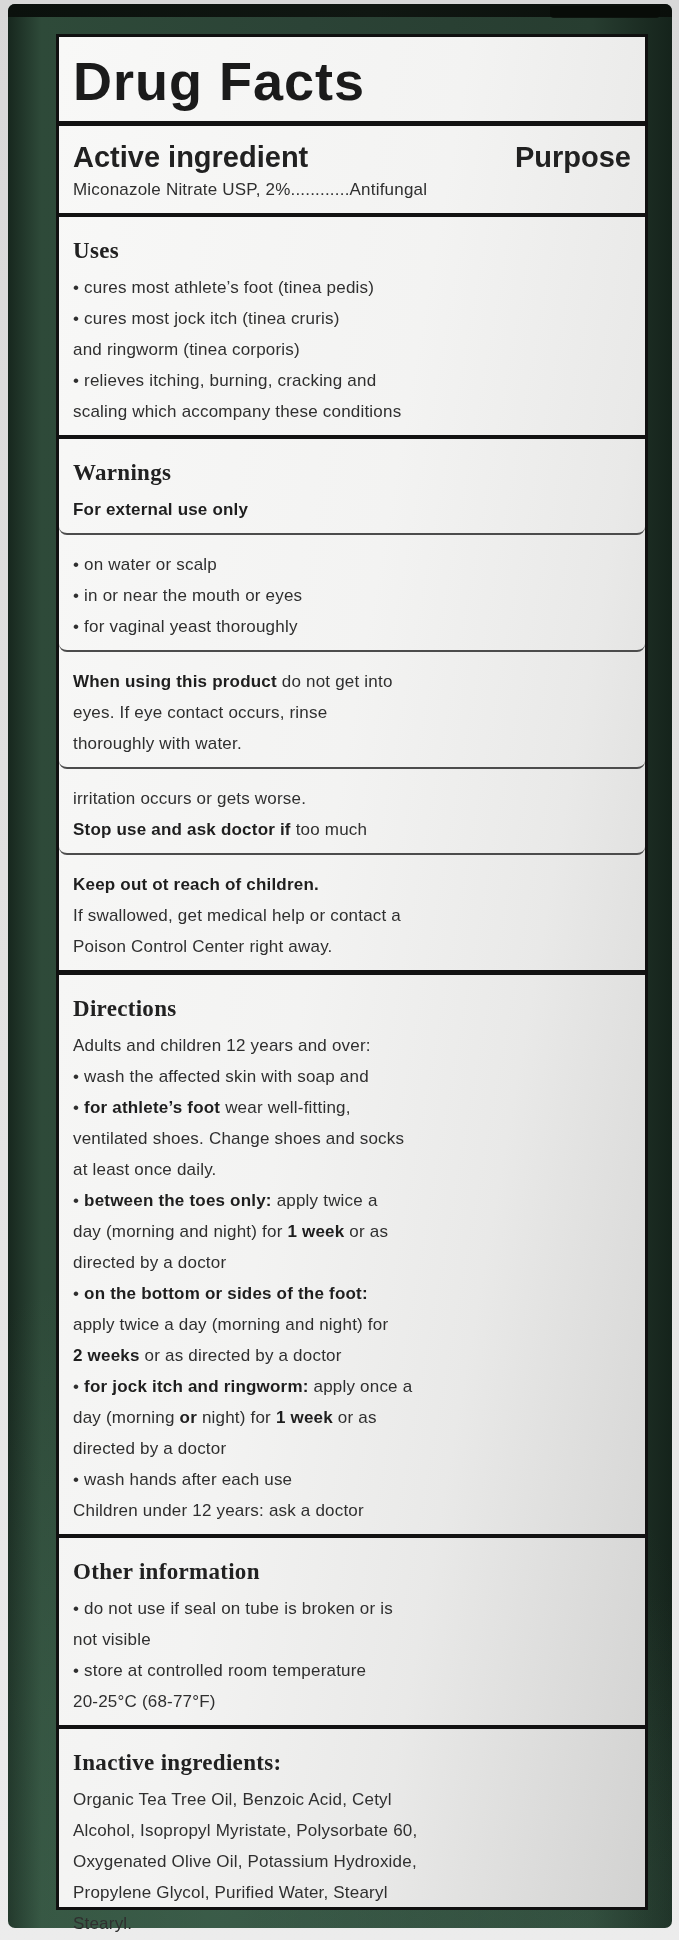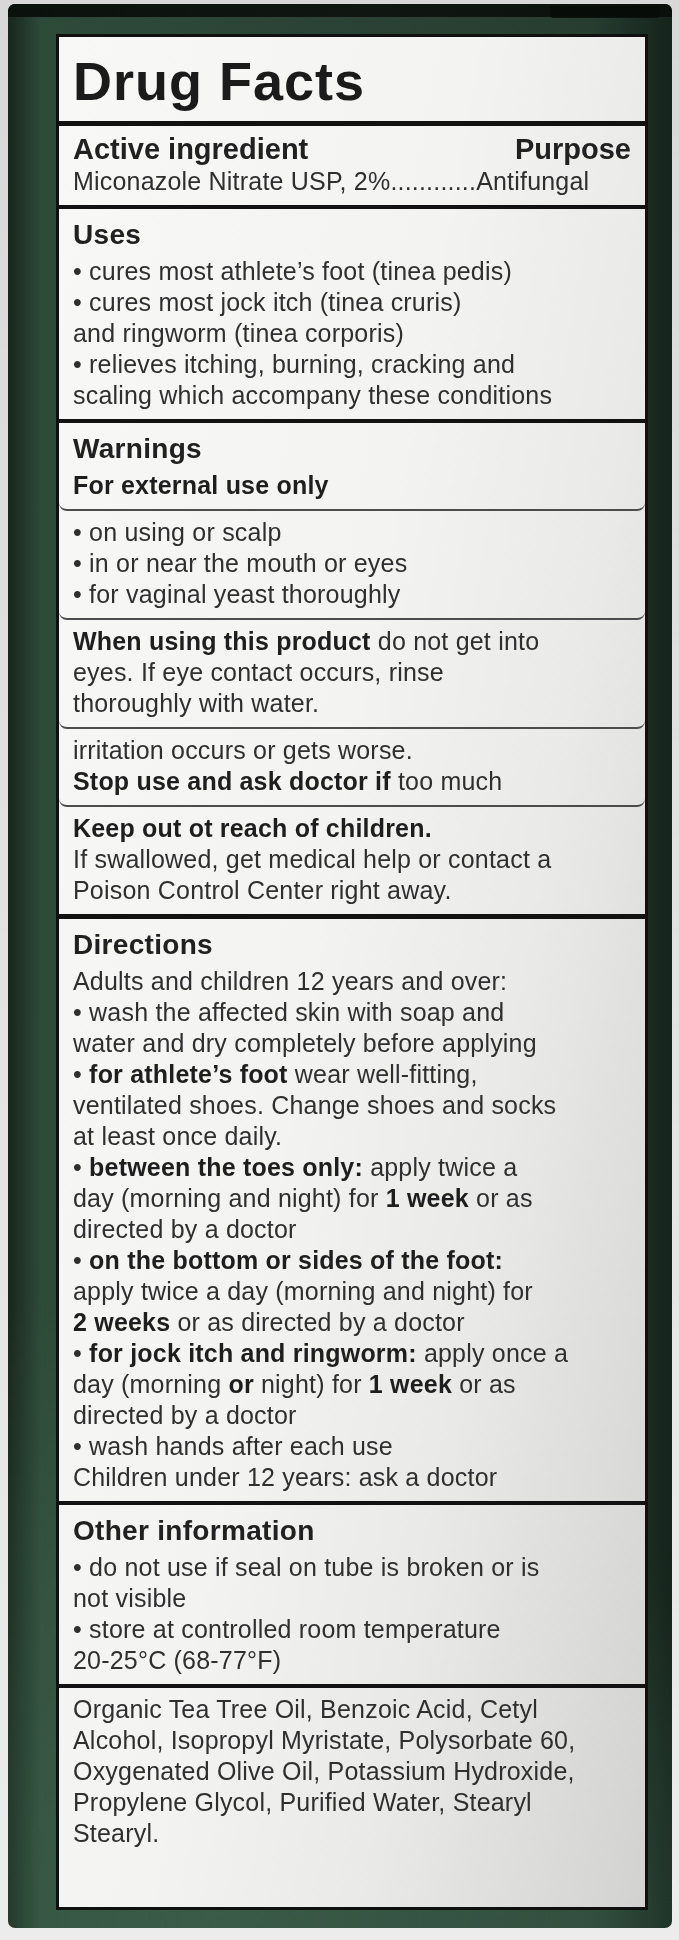--- a/index.html
+++ b/index.html
@@ -22,32 +22,32 @@
     border-radius:7px 7px 0 0;
   }
   .box::after{
     content:"";position:absolute;right:12px;top:2px;width:110px;height:12px;
     background:#070b08;border-radius:0 0 4px 4px;opacity:.8;
   }
   .label{
     position:absolute;left:48px;top:30px;width:592px;height:1876px;
     box-sizing:border-box;border:3px solid #101010;
     background:linear-gradient(100deg,#f8f8f7 0%,#f3f3f2 45%,#e9e9e8 70%,#d2d2d1 100%);
-    display:flex;flex-direction:column;
+    display:flex;flex-direction:column;gap:8px;
   }
   .sec{padding:6px 14px 8px;}
   .sec:last-child{flex:1;}
   .sec-title{padding:13px 14px 9px;}
   .dv-thick{border-bottom:5px solid #121212;}
   .dv-medium{border-bottom:4px solid #121212;}
   .dv-thin{border-bottom:2px solid #4c4c4c;border-radius:8px;}
   h1.ttl{font-size:54px;font-weight:700;margin:0;color:#1b1b1b;letter-spacing:1px;line-height:1.15;}
-  h2.hd{font-size:28px;font-weight:700;margin:2px 0 3px;color:#212121;letter-spacing:.3px;line-height:36px;}
+  h2.hd{font-size:23px;font-weight:700;margin:2px 0 3px;color:#212121;letter-spacing:.3px;line-height:36px;font-family:Liberation Serif, serif;}
   .cols{display:flex;justify-content:space-between;font-size:29px;font-weight:700;color:#212121;line-height:34px;}
-  .ln{font-size:25px;line-height:31px;margin:0;color:#2f2f2f;letter-spacing:.2px;}
+  .ln{font-size:17px;line-height:31px;margin:0;color:#2f2f2f;letter-spacing:.2px;}
   .ln b{color:#1e1e1e;}
 </style>
 </head>
 <body>
 
 <div class="box">
   <div class="label">
       <section class="sec dv-thick sec-title">
         <h1 class="ttl">Drug Facts</h1>
       </section>
@@ -64,21 +64,21 @@
         <p class="ln"><span>• cures most jock itch (tinea cruris)</span></p>
         <p class="ln"><span>and ringworm (tinea corporis)</span></p>
         <p class="ln"><span>• relieves itching, burning, cracking and</span></p>
         <p class="ln"><span>scaling which accompany these conditions</span></p>
       </section>
       <section class="sec dv-thin">
         <h2 class="hd">Warnings</h2>
         <p class="ln"><b>For external use only</b></p>
       </section>
       <section class="sec dv-thin">
-        <p class="ln"><span>• on using or scalp</span></p>
+        <p class="ln"><span>• on water or scalp</span></p>
         <p class="ln"><span>• in or near the mouth or eyes</span></p>
         <p class="ln"><span>• for vaginal yeast thoroughly</span></p>
       </section>
       <section class="sec dv-thin">
         <p class="ln"><b>When using this product</b><span> do not get into</span></p>
         <p class="ln"><span>eyes. If eye contact occurs, rinse</span></p>
         <p class="ln"><span>thoroughly with water.</span></p>
       </section>
       <section class="sec dv-thin">
         <p class="ln"><span>irritation occurs or gets worse.</span></p>
@@ -86,21 +86,20 @@
       </section>
       <section class="sec dv-thick">
         <p class="ln"><b>Keep out ot reach of children.</b></p>
         <p class="ln"><span>If swallowed, get medical help or contact a</span></p>
         <p class="ln"><span>Poison Control Center right away.</span></p>
       </section>
       <section class="sec dv-medium">
         <h2 class="hd">Directions</h2>
         <p class="ln"><span>Adults and children 12 years and over:</span></p>
         <p class="ln"><span>• wash the affected skin with soap and</span></p>
-        <p class="ln"><span>water and dry completely before applying</span></p>
         <p class="ln"><span>• </span><b>for athlete’s foot</b><span> wear well-fitting,</span></p>
         <p class="ln"><span>ventilated shoes. Change shoes and socks</span></p>
         <p class="ln"><span>at least once daily.</span></p>
         <p class="ln"><span>• </span><b>between the toes only:</b><span> apply twice a</span></p>
         <p class="ln"><span>day (morning and night) for </span><b>1 week</b><span> or as</span></p>
         <p class="ln"><span>directed by a doctor</span></p>
         <p class="ln"><span>• </span><b>on the bottom or sides of the foot:</b></p>
         <p class="ln"><span>apply twice a day (morning and night) for</span></p>
         <p class="ln"><b>2 weeks</b><span> or as directed by a doctor</span></p>
         <p class="ln"><span>• </span><b>for jock itch and ringworm:</b><span> apply once a</span></p>
@@ -110,20 +109,21 @@
         <p class="ln"><span>Children under 12 years: ask a doctor</span></p>
       </section>
       <section class="sec dv-medium">
         <h2 class="hd">Other information</h2>
         <p class="ln"><span>• do not use if seal on tube is broken or is</span></p>
         <p class="ln"><span>not visible</span></p>
         <p class="ln"><span>• store at controlled room temperature</span></p>
         <p class="ln"><span>20-25°C (68-77°F)</span></p>
       </section>
       <section class="sec dv-none">
+        <h2 class="hd">Inactive ingredients:</h2>
         <p class="ln"><span>Organic Tea Tree Oil, Benzoic Acid, Cetyl</span></p>
         <p class="ln"><span>Alcohol, Isopropyl Myristate, Polysorbate 60,</span></p>
         <p class="ln"><span>Oxygenated Olive Oil, Potassium Hydroxide,</span></p>
         <p class="ln"><span>Propylene Glycol, Purified Water, Stearyl</span></p>
         <p class="ln"><span>Stearyl.</span></p>
       </section>
     </div>
 </div>
 
 </body></html>

